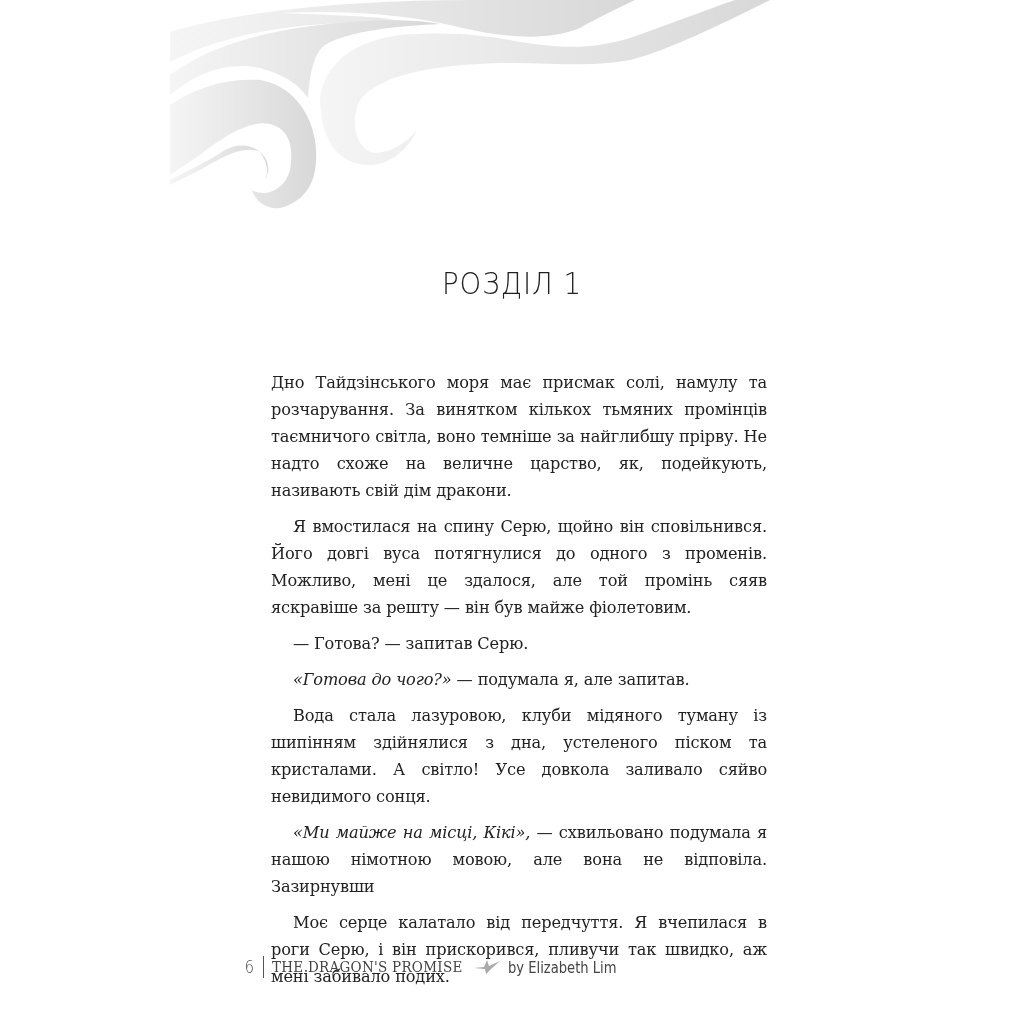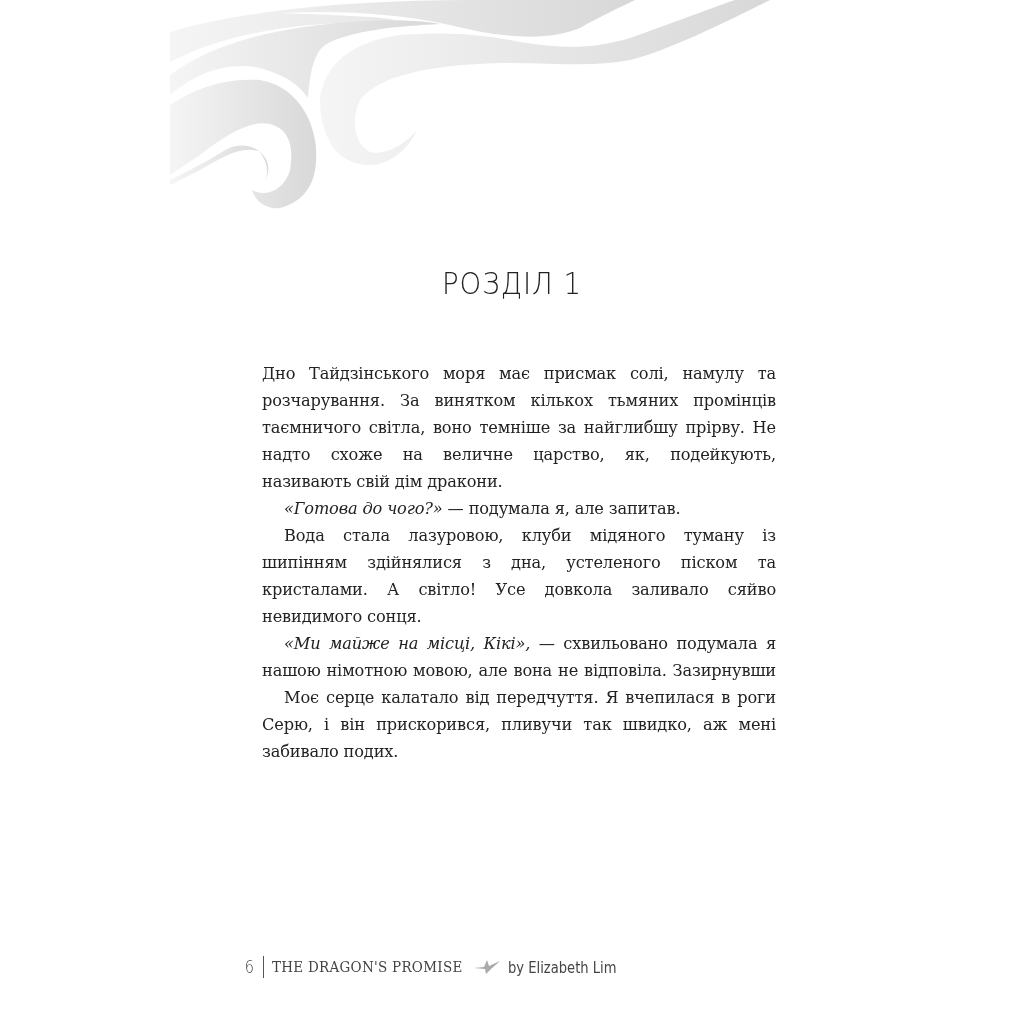--- a/index.html
+++ b/index.html
@@ -9,21 +9,21 @@
     .chapter-title {
       position: absolute; left: 0; width: 1024px; top: 266px; text-align: center;
       font-family: "DejaVu Sans", sans-serif; font-weight: 200; font-size: 30px;
       letter-spacing: 1px; color: #222; transform: scaleX(0.92);
     }
     .body-text {
       position: absolute; left: 262px; top: 360px; width: 514px;
       font-family: "DejaVu Serif", serif; font-size: 16.2px; line-height: 27px;
       color: #222; text-align: justify; letter-spacing: -0.15px;
     }
-    .body-text p { margin: 0; text-indent: 22px; text-align-last: left; }
+    .body-text p { margin: 9px; text-indent: 22px; text-align-last: left; }
     .body-text p.first { text-indent: 0; }
     .body-text em { font-style: italic; }
     .footer {
       position: absolute; left: 244px; top: 954px; height: 26px;
       display: flex; align-items: center; gap: 8px; color: #444;
     }
     .footer .page-num { font-family: "DejaVu Sans", sans-serif; font-size: 17px; font-weight: 300; transform: scaleX(0.85); }
     .footer .sep { width: 1px; height: 22px; background: #555; }
     .footer .book-title { font-family: "DejaVu Serif", serif; font-size: 15px; letter-spacing: 0.3px; transform: scaleX(0.9); transform-origin: left; margin-right: -18px; }
     .footer .crane { width: 26px; height: 16px; }
@@ -45,20 +45,22 @@
     <path fill="url(#g1)" d="M0,75 C40,45 100,28 180,22 C230,18 260,22 270,24 C230,26 180,30 155,45 C145,52 140,70 138,98 C125,80 110,74 90,68 C60,62 30,70 0,95 Z"></path>
     <path fill="url(#g1)" d="M0,105 C30,85 60,78 90,80 C120,85 140,110 145,140 C150,175 140,200 110,208 C95,210 85,200 82,190 C95,198 115,190 120,170 C125,140 115,128 100,124 C80,120 55,135 30,155 L0,175 Z"></path>
     <path fill="url(#g1)" d="M150,98 C155,65 180,42 230,35 C290,30 330,38 350,42 C390,48 420,50 460,38 C510,20 550,5 565,0 L600,0 C560,20 500,50 460,60 C420,68 380,62 330,63 C260,65 210,75 190,100 C180,120 185,145 200,152 C210,155 230,150 247,130 C235,155 215,165 200,165 C165,165 150,135 150,98 Z"></path>
     <path fill="url(#g1)" d="M0,180 C20,170 40,160 55,150 C70,142 85,145 92,155 C100,168 98,180 90,186 C102,175 100,160 90,152 C75,145 55,155 30,170 L0,185 Z"></path>
   </svg>
 
   <div class="chapter-title">РОЗДІЛ 1</div>
 
   <div class="body-text">
     <p class="first">Дно Тайдзінського моря має присмак солі, намулу та розчарування. За винятком кількох тьмяних промінців таємничого світла, воно темніше за найглибшу прірву. Не надто схоже на величне царство, як, подейкують, називають свій дім дракони.</p>
+    <p>Я вмостилася на спину Серю, щойно він сповільнився. Його довгі вуса потягнулися до одного з променів. Можливо, мені це здалося, але той промінь сяяв яскравіше за решту — він був майже фіолетовим.</p>
+    <p>— Готова? — запитав Серю.</p>
     <p><em>«Готова до чого?»</em><span> — подумала я, але запитав.</span></p>
     <p>Вода стала лазуровою, клуби мідяного туману із шипінням здійнялися з дна, устеленого піском та кристалами. А світло! Усе довкола заливало сяйво невидимого сонця.</p>
     <p style="text-align-last: justify;"><em>«Ми майже на місці, Кікі»,</em><span> — схвильовано подумала я нашою німотною мовою, але вона не відповіла. Зазирнувши</span></p>
     <p>Моє серце калатало від передчуття. Я вчепилася в роги Серю, і він прискорився, пливучи так швидко, аж мені забивало подих.</p>
   </div>
 
   <div class="footer">
     <span class="page-num">6</span>
     <span class="sep"></span>
     <span class="book-title">THE DRAGON'S PROMISE</span>

